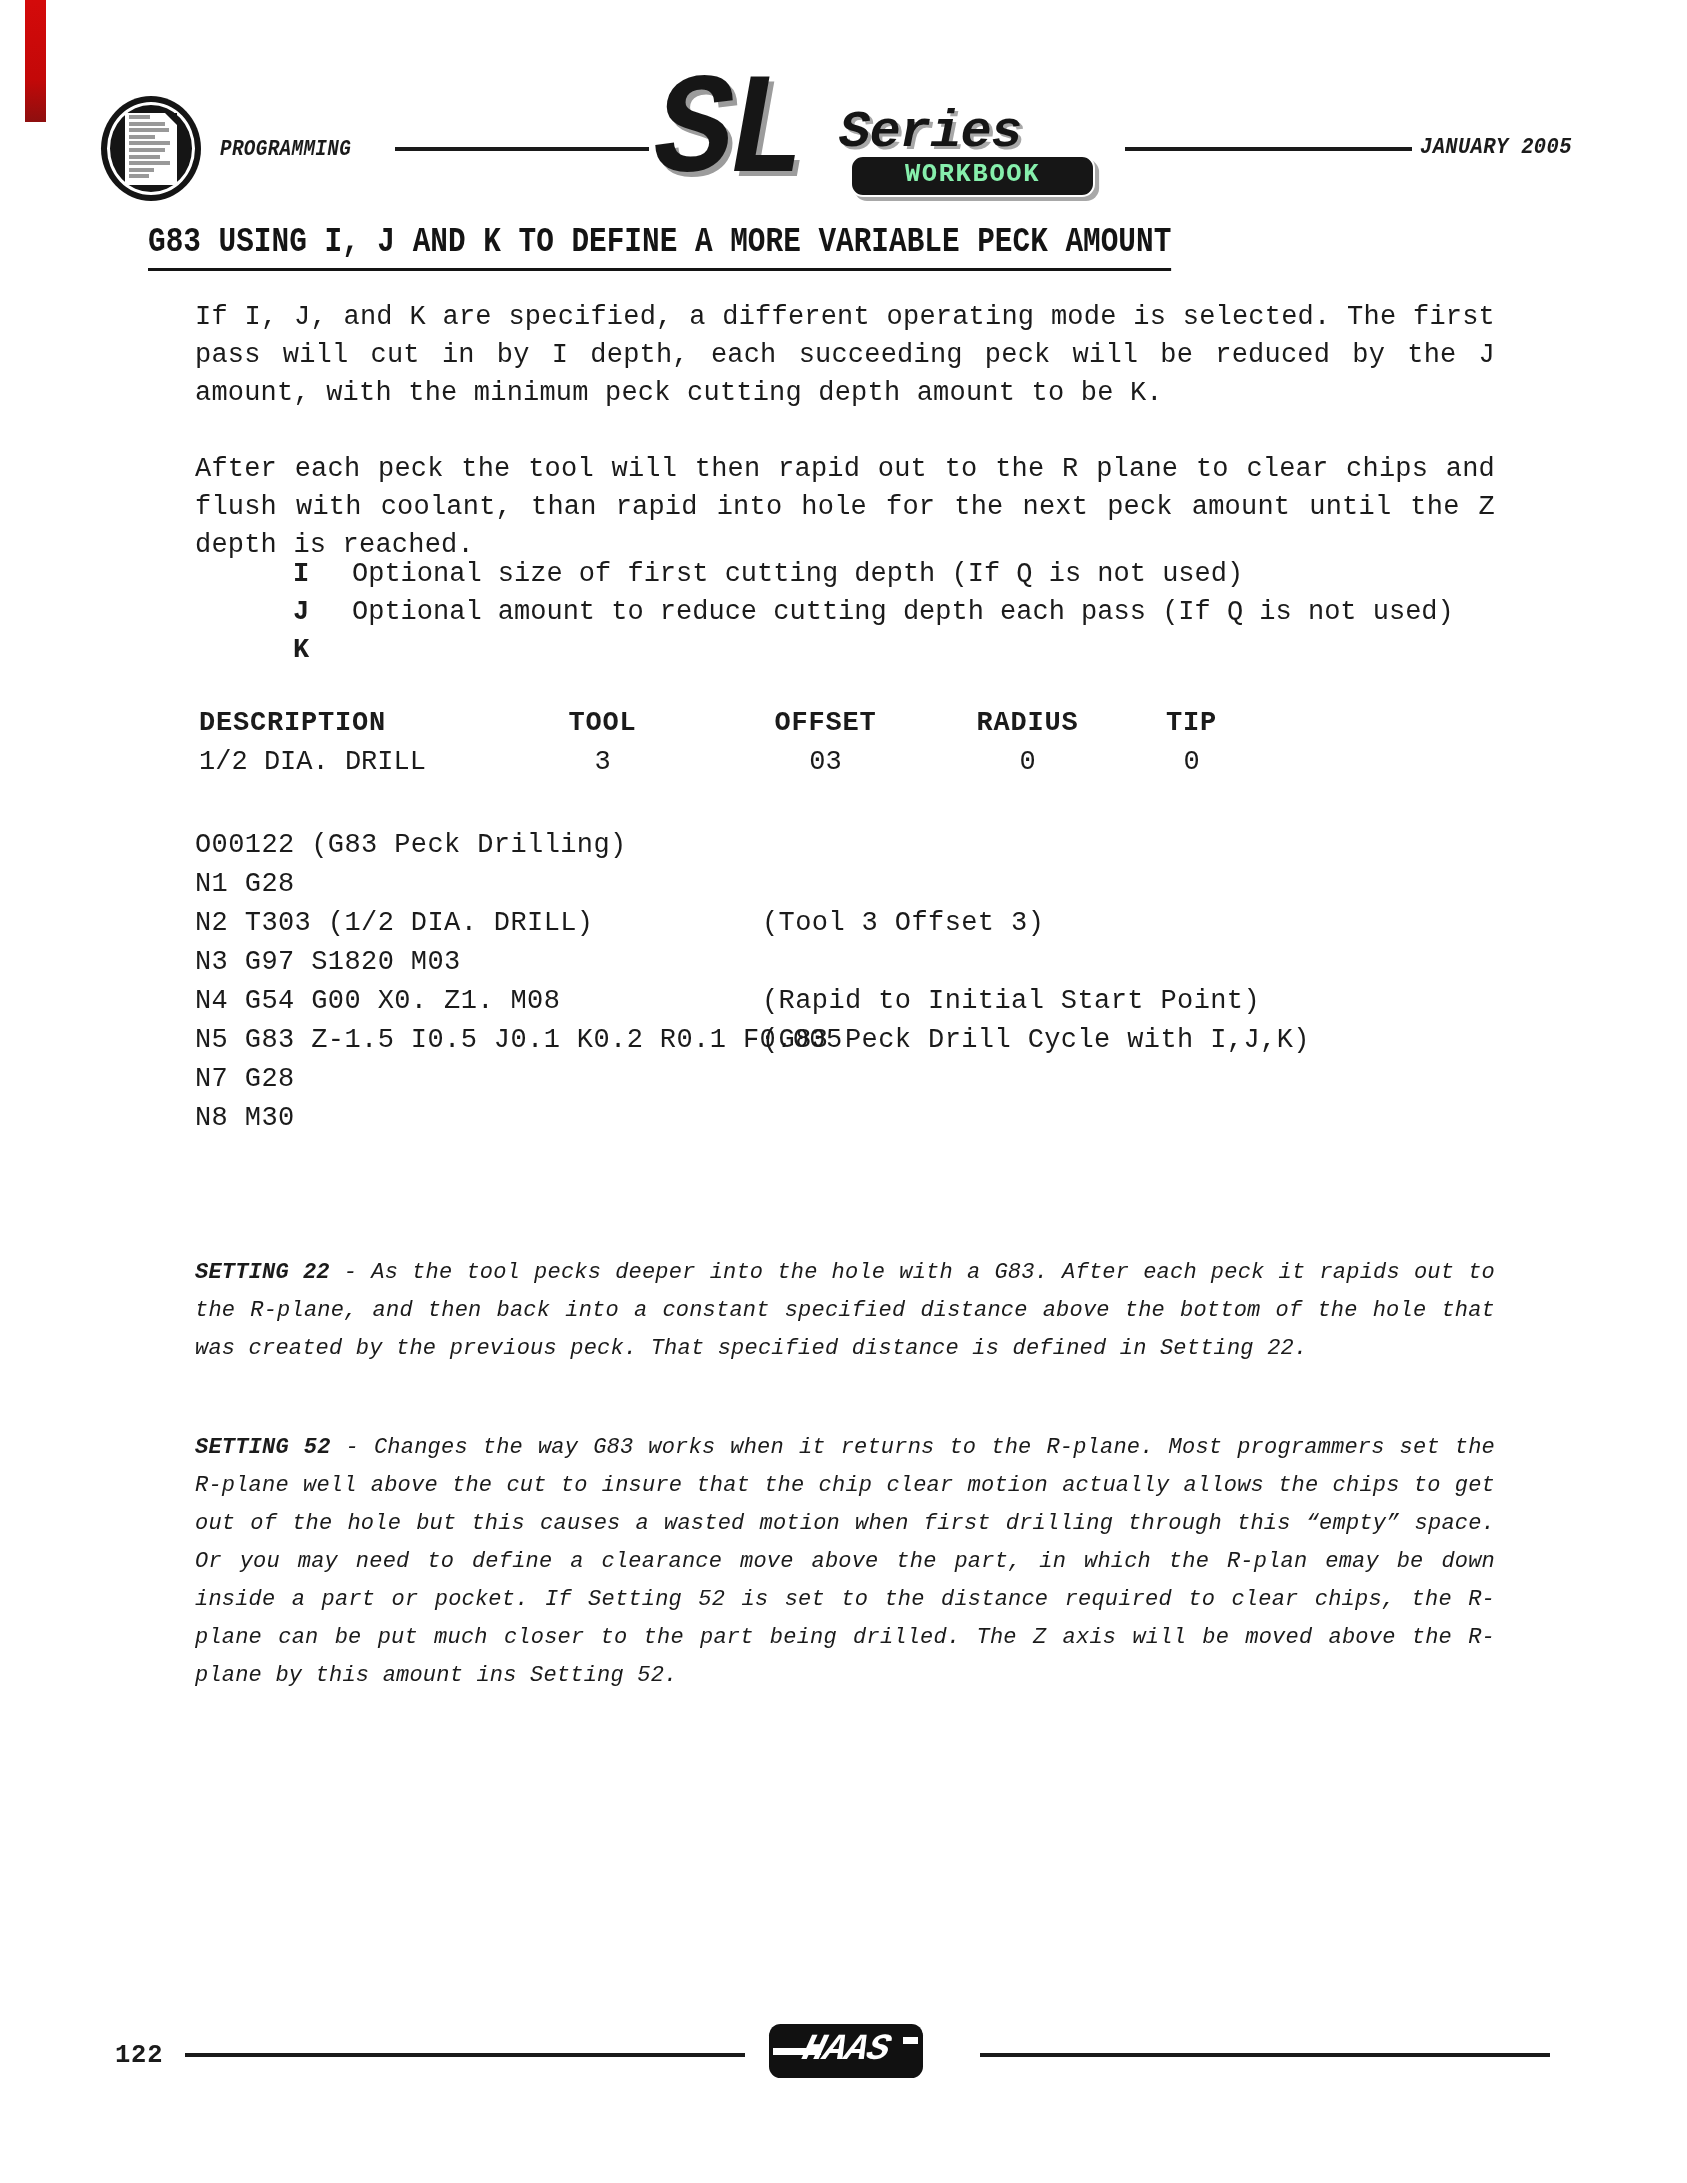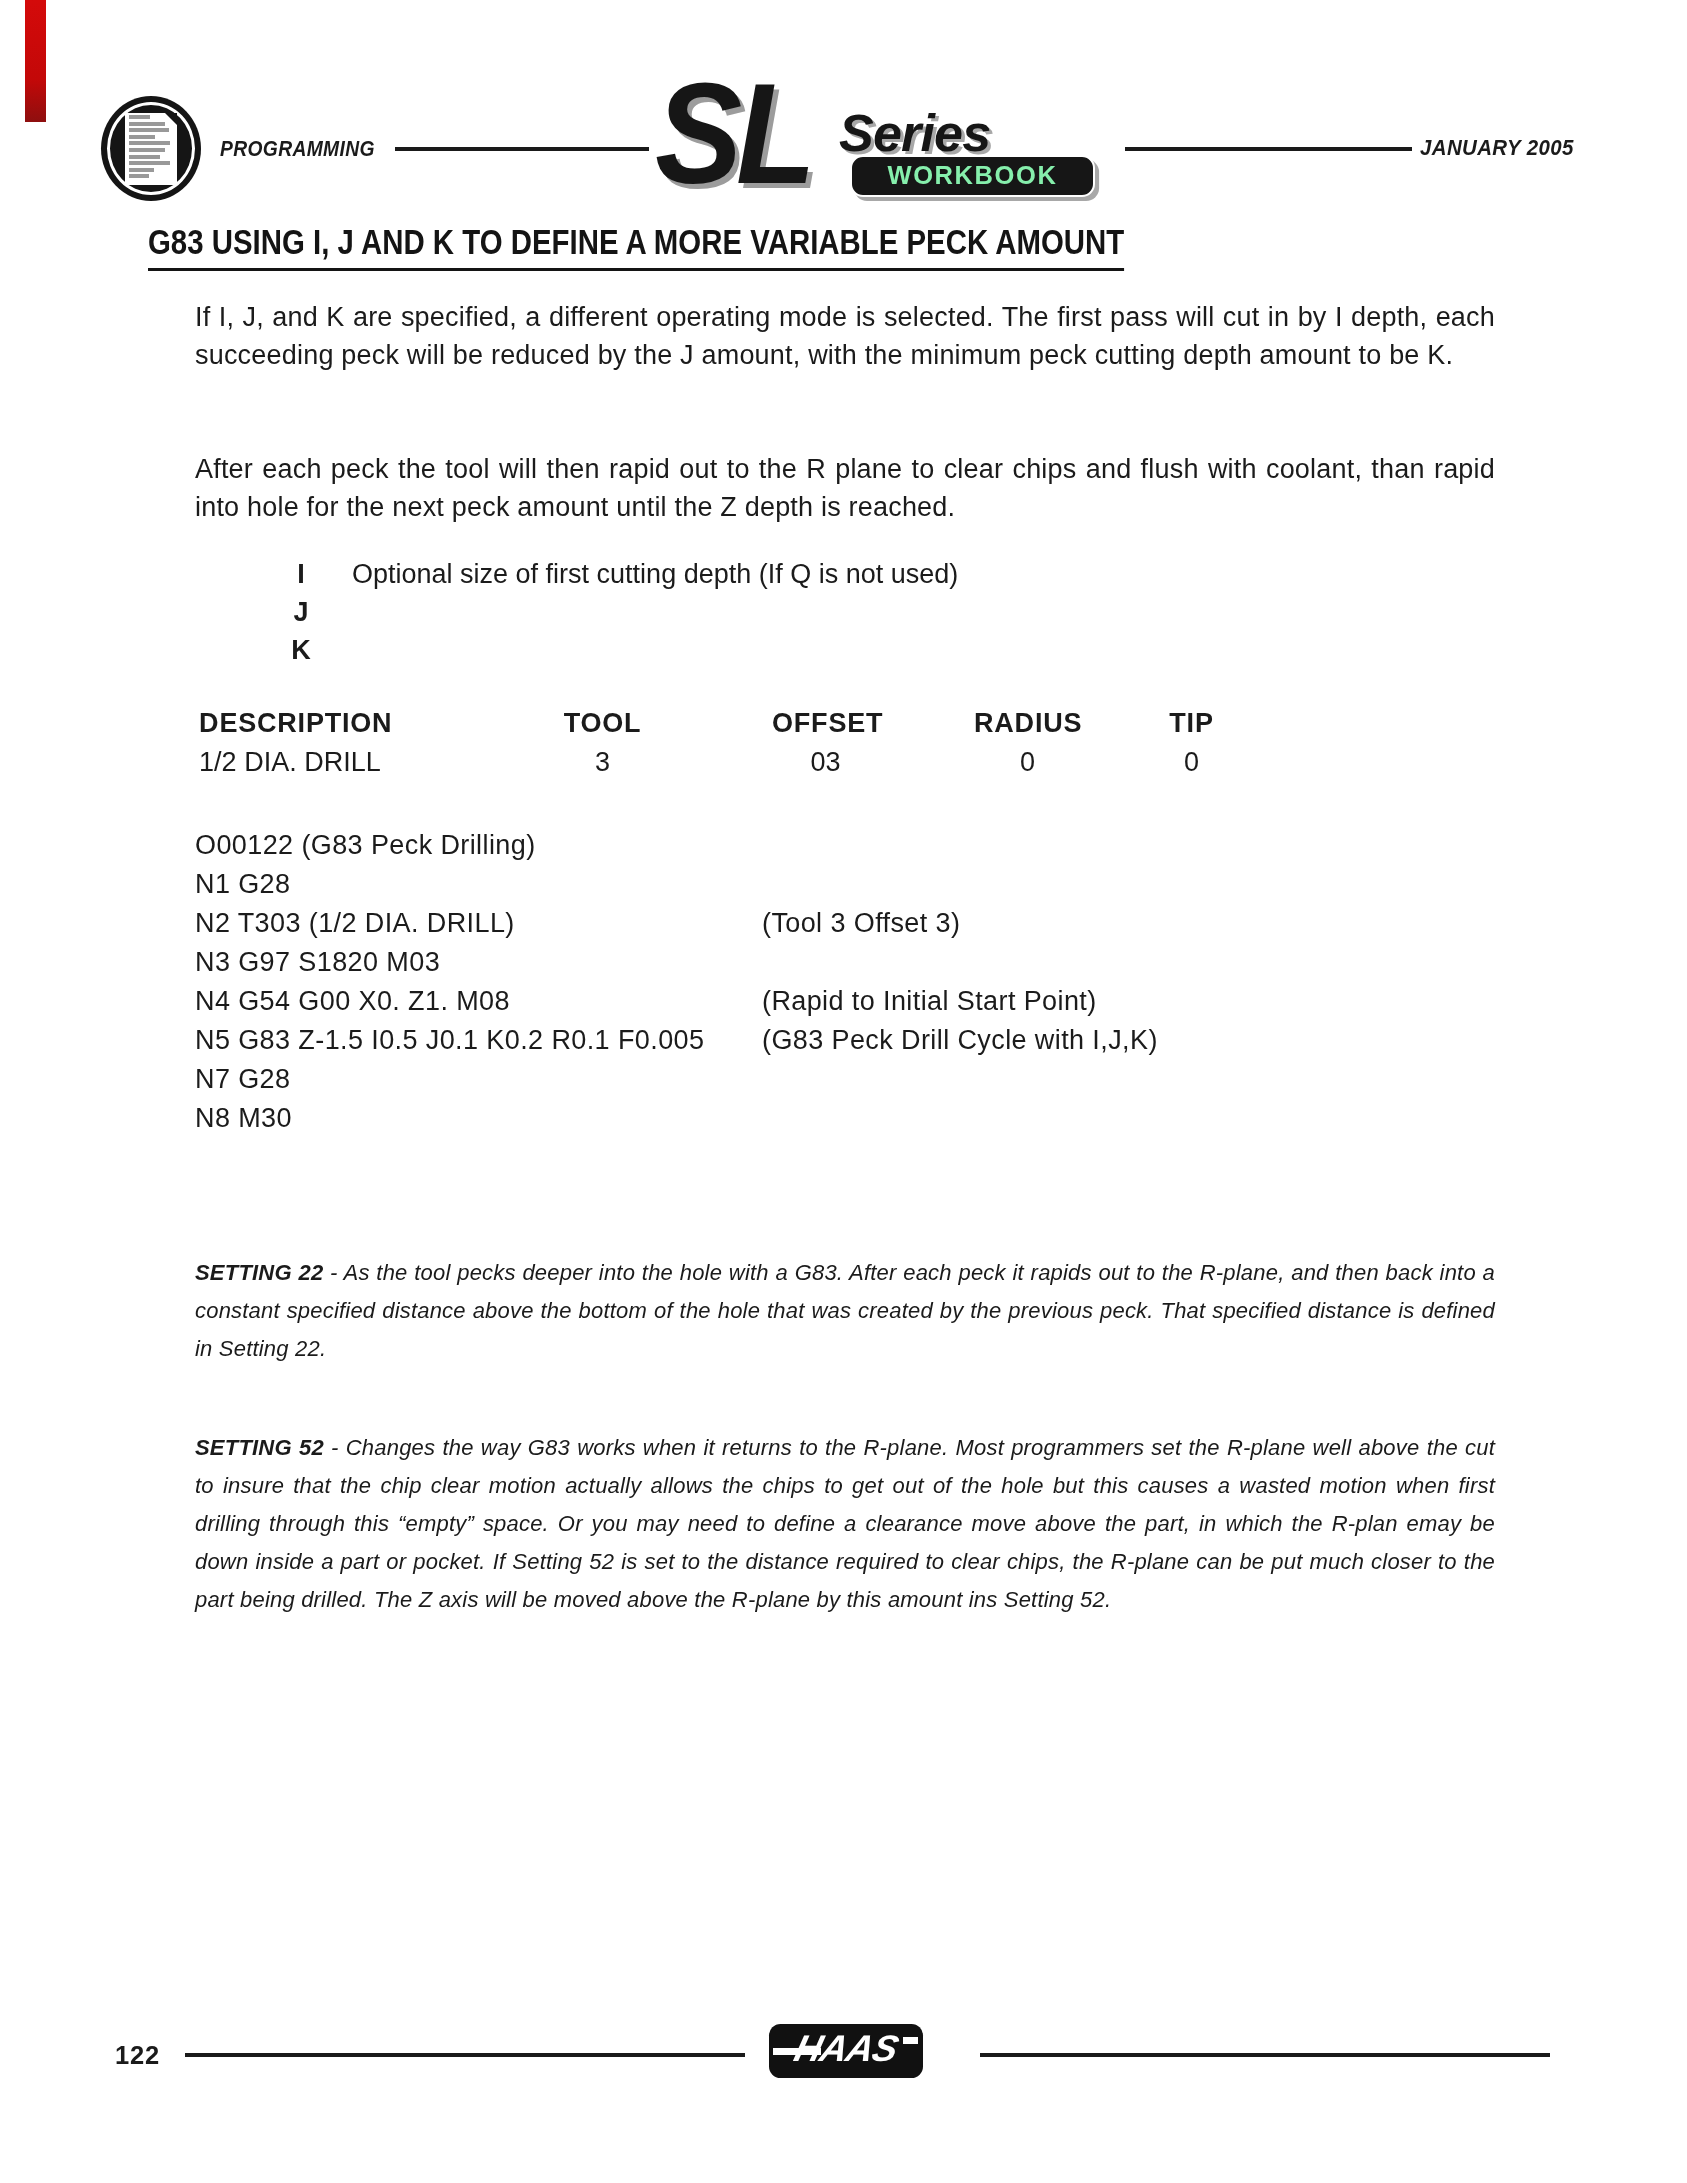--- a/index.html
+++ b/index.html
@@ -1,18 +1,18 @@
 <!DOCTYPE html>
 <html style="font-size:13px"><head>
 <meta charset="utf-8">
 <style>
   html,body{margin:0;padding:0;background:#e8e8e8;}
   .page{
     position:relative; width:1687px; height:2183px; background:#ffffff;
-    font-family:Liberation Sans, sans-serif; color:#1b1b1b; overflow:hidden;
+    font-family:Liberation Mono, monospace; color:#1b1b1b; overflow:hidden;
   }
   
   .red-mark{position:absolute; left:25px; top:0; width:21.4px; height:122px;
     background:linear-gradient(#d40a0a 0%, #c30808 65%, #8e0f0f 100%);}
 
   
   .logo-circle{position:absolute; left:101px; top:96px; width:100px; height:105px;
     background:#151515; border-radius:50%;}
   .logo-ring{position:absolute; left:5.8px; top:5.8px; right:5.8px; bottom:5.8px;
     border:3.3px solid #fff; border-radius:50%;}
@@ -147,20 +147,21 @@
   <p class="bodytext p1">If I, J, and K are specified, a different operating mode is selected. The first pass will cut in by I depth, each succeeding peck will be reduced by the J amount, with the minimum peck cutting depth amount to be K.</p>
   <p class="bodytext p2">After each peck the tool will then rapid out to the R plane to clear chips and flush with coolant, than rapid into hole for the next peck amount until the Z depth is reached.</p>
 
   <div class="params">
     <div class="param-row">
       <span class="param-letter">I</span>
       <span class="param-desc">Optional size of first cutting depth (If Q is not used)</span>
     </div>
     <div class="param-row">
       <span class="param-letter">J</span>
+      <span class="param-desc">Optional amount to reduce cutting depth each pass (If Q is not used)</span>
     </div>
     <div class="param-row">
       <span class="param-letter">K</span>
     </div>
   </div>
 
   <div class="tooltable">
     <div class="t-row t-head">
       <span class="t-cell c0">DESCRIPTION</span>
       <span class="t-cell c1">TOOL</span>

